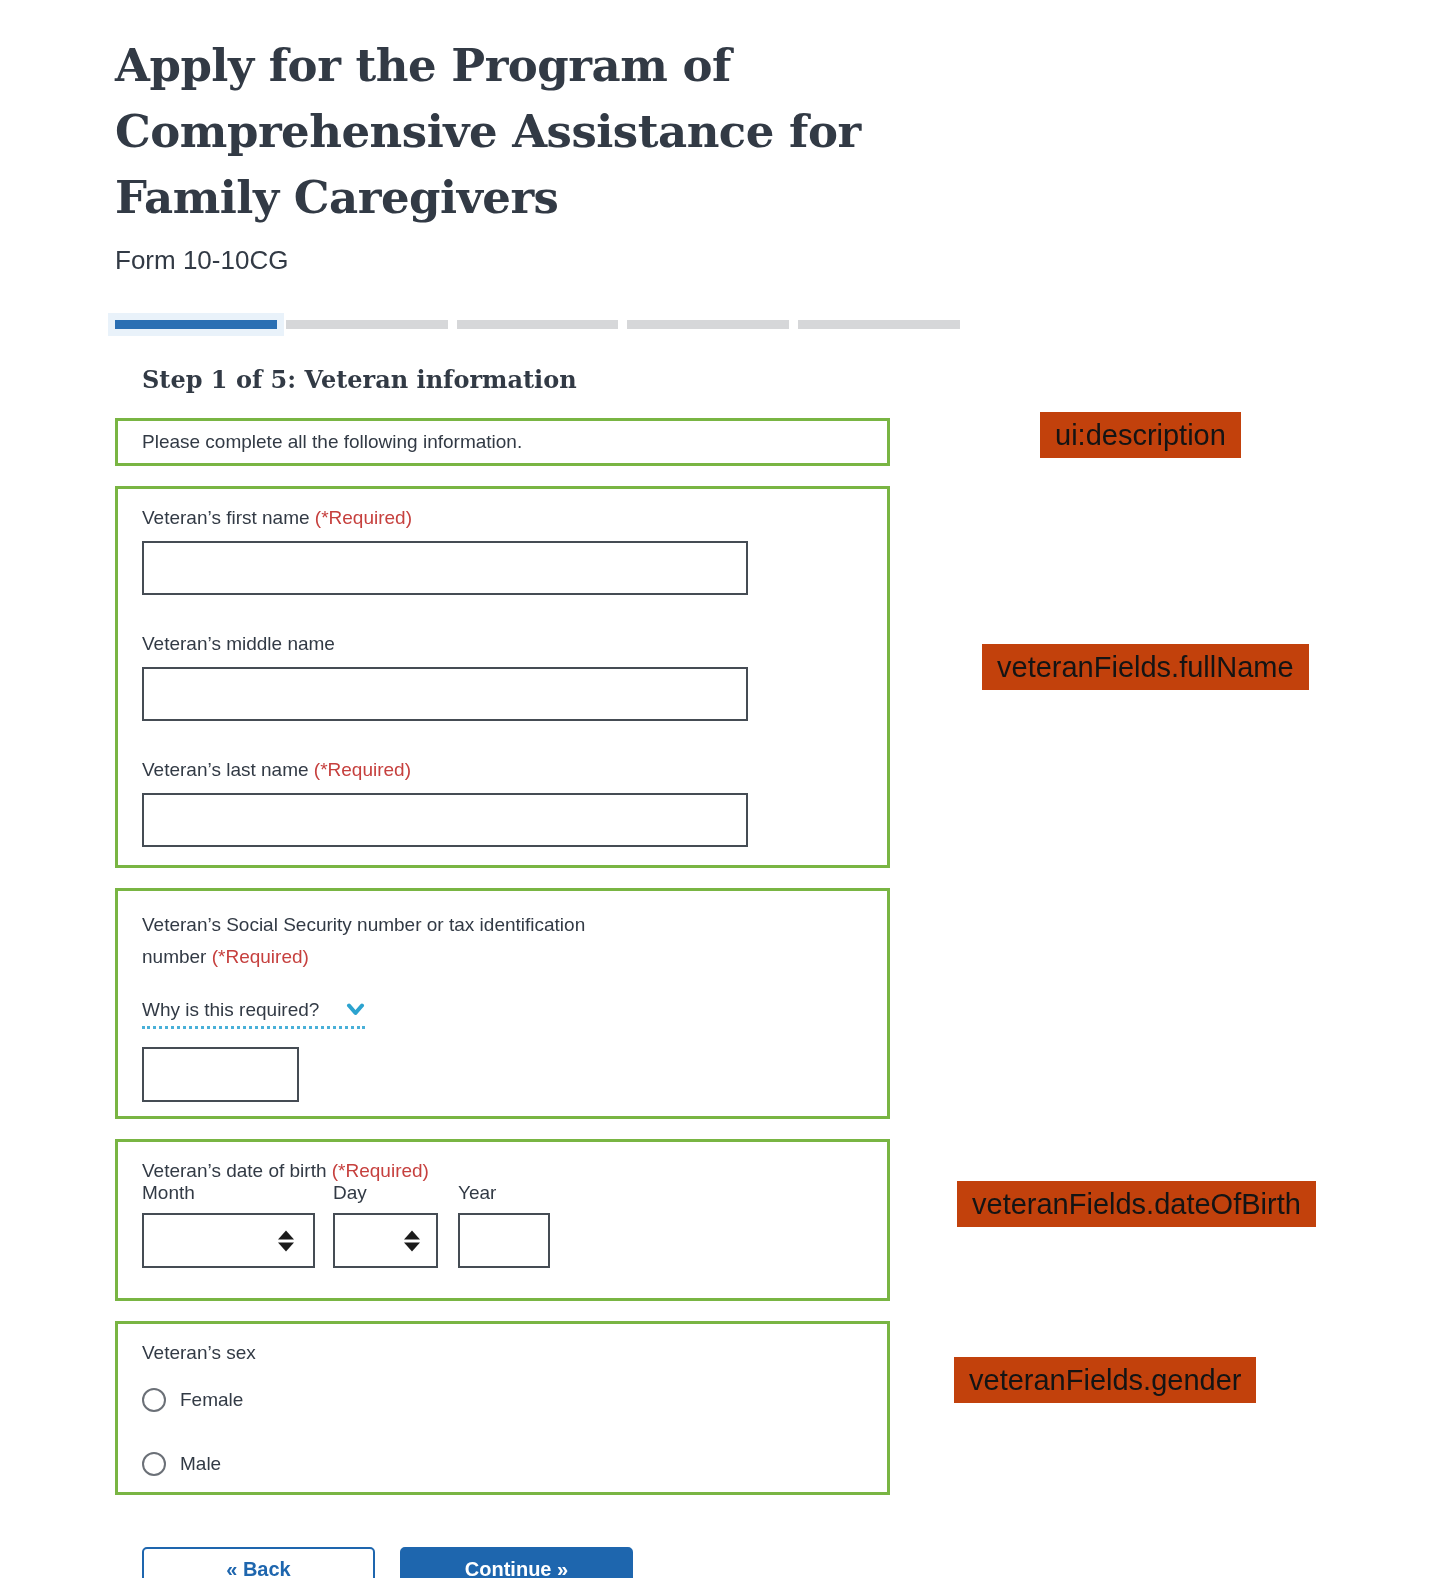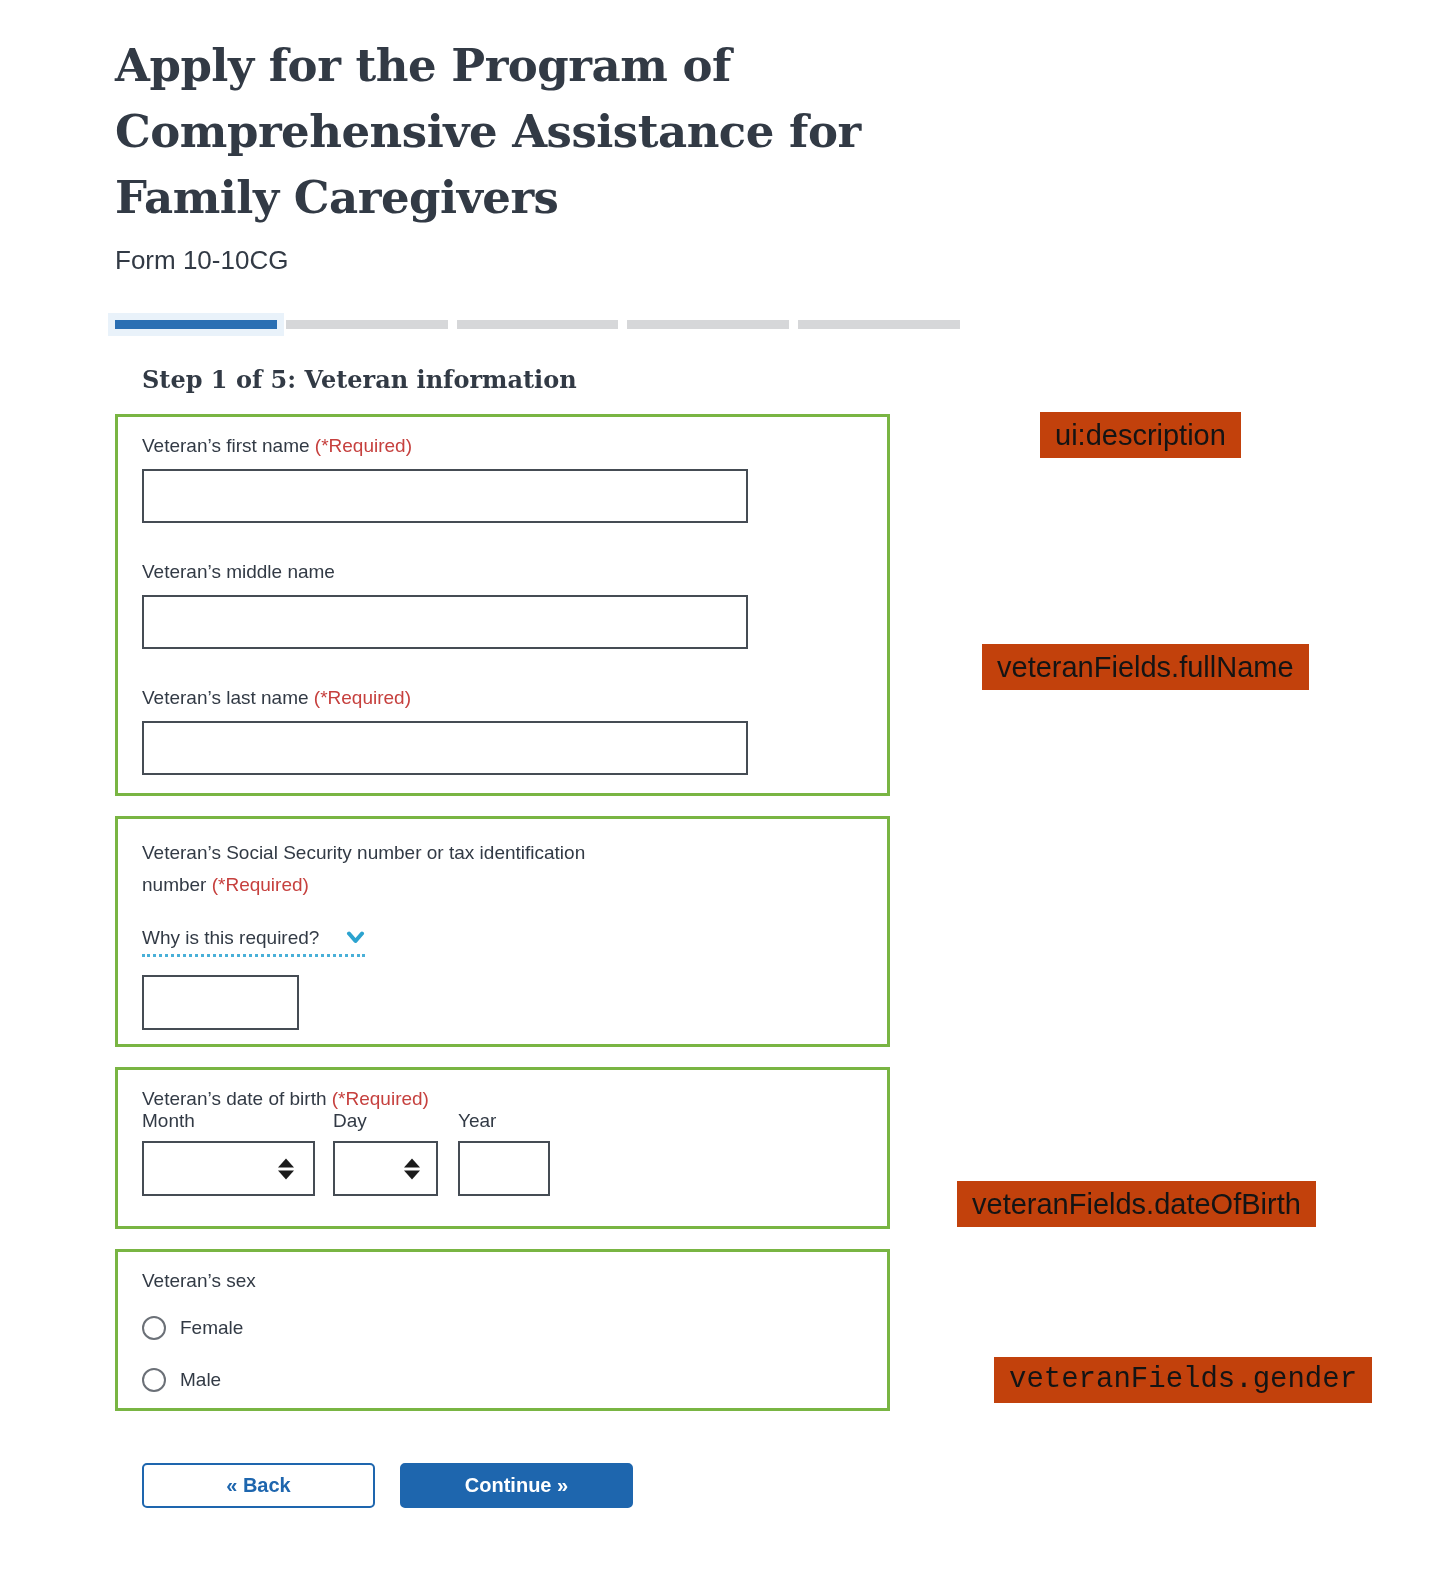--- a/index.html
+++ b/index.html
@@ -68,21 +68,21 @@
     display:flex; flex-direction:column; gap:3px; align-items:center;
   }
   .select.month .updown { right:19px; }
   .select.day .updown { right:16px; }
   .tri-up { width:0; height:0; border-left:8px solid transparent; border-right:8px solid transparent; border-bottom:9px solid #1b1b1b; }
   .tri-down { width:0; height:0; border-left:8px solid transparent; border-right:8px solid transparent; border-top:9px solid #1b1b1b; }
   .year-input { width:92px; height:55px; border:2px solid #454c54; font-size:20px; padding:0 10px; outline:none; }
 
   .sex-box { padding-bottom:16px; }
   .radio-row { display:flex; align-items:center; gap:14px; margin-top:24px; cursor:pointer; }
-  .radio-row.last { margin-top:28px; }
+  .radio-row.last { margin-top:40px; }
   .radio-circle {
     width:24px; height:24px; border:2px solid #6b7077; border-radius:50%;
     background:#fff; flex:0 0 auto;
   }
   .radio-label { font-size:19px; color:#323a45; }
 
   .btn-row { display:flex; gap:25px; margin-top:52px; margin-left:27px; }
   .btn {
     width:233px; height:45px; border-radius:5px; font-size:20px; font-weight:700;
     font-family:"Liberation Sans", sans-serif; cursor:pointer;
@@ -109,20 +109,23 @@
     <div class="progress">
       <div class="seg active"></div>
       <div class="seg"></div>
       <div class="seg"></div>
       <div class="seg"></div>
       <div class="seg"></div>
     </div>
 
     <h2 class="step">Step 1 of 5: Veteran information</h2>
 
+    <div class="gbox desc-box">
+      <span>Please complete all the following information.</span>
+    </div>
 
     <div class="gbox">
       <div class="field">
         <div class="label-row">
           <span class="lbl">Veteran’s first name</span>
           <span class="req">(*Required)</span>
         </div>
         <input class="text-input" type="text" style="">
       </div>
       <div class="field">
@@ -205,14 +208,14 @@
 
     <div class="btn-row">
       <button class="btn back">« Back</button>
       <button class="btn continue">Continue »</button>
     </div>
   </div>
 
   <div class="annotation" style="left:1040px; top:412px;">ui:description</div>
   <div class="annotation" style="left:982px; top:644px;">veteranFields.fullName</div>
   <div class="annotation" style="left:957px; top:1181px;">veteranFields.dateOfBirth</div>
-  <div class="annotation" style="left:994px; top:1357px;font-family:Liberation Mono, monospace;">veteranFields.gender</div>
+  <div class="annotation" style="left:954px; top:1357px;">veteranFields.gender</div>
 </div>
 
 </body></html>

